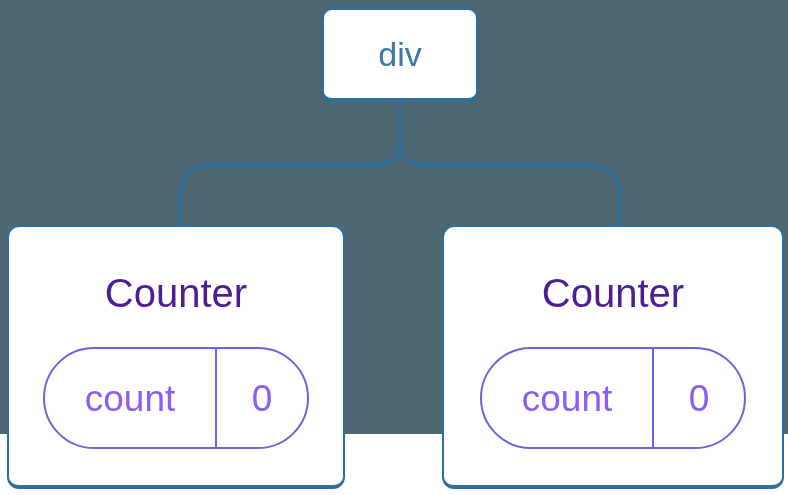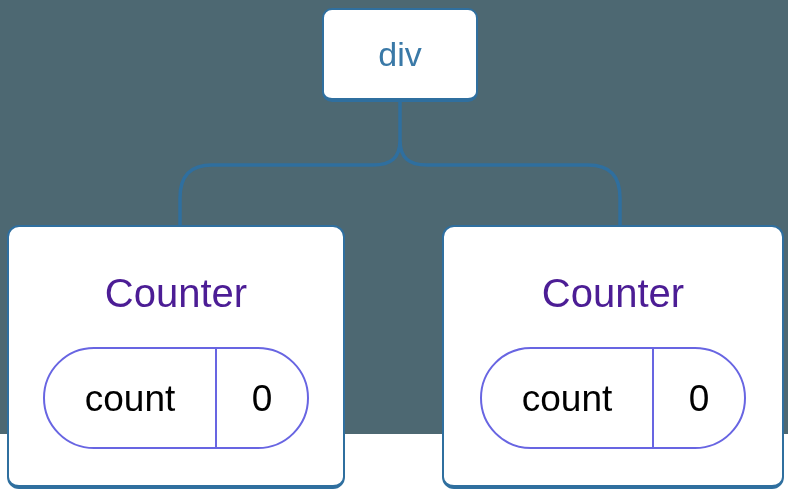--- a/index.html
+++ b/index.html
@@ -69,21 +69,21 @@
     align-items: center;
     justify-content: center;
   }
   .state-value-cell {
     flex: 1 1 auto;
     display: flex;
     align-items: center;
     justify-content: center;
   }
   .state-text {
-    color: #000000;
+    color: #8b5cf6;
     font-size: 37px;
     line-height: 1;
   }
 </style>
 </head>
 <body>
 
 <div class="stage">
 
   <svg class="connectors" viewBox="0 0 788 495" xmlns="http://www.w3.org/2000/svg" aria-hidden="true">

